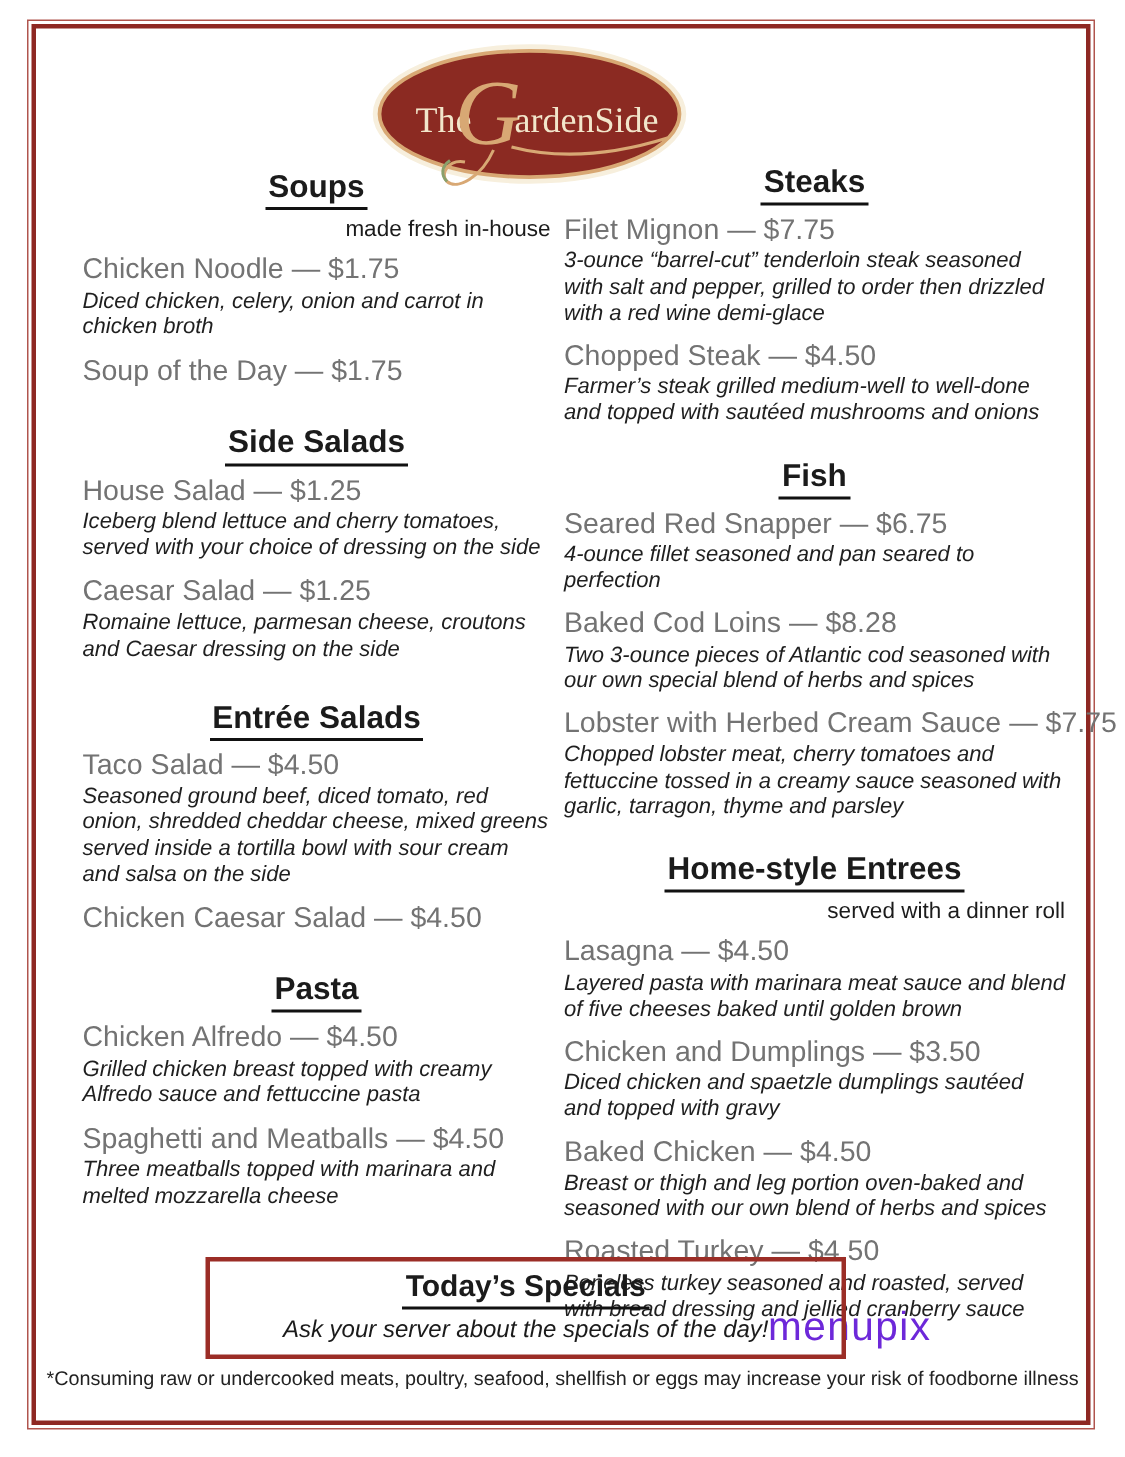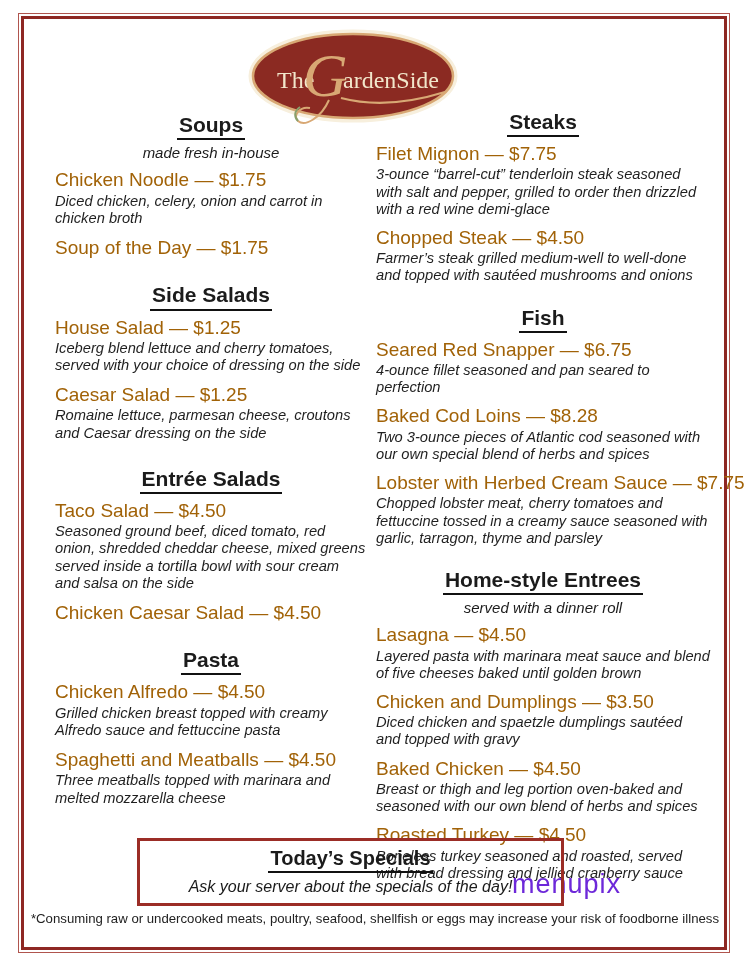--- a/index.html
+++ b/index.html
@@ -14,24 +14,24 @@
     z-index:0;background:transparent;
   }
   .logo-wrap{position:absolute;left:247px;top:26px;width:212px;height:104px;z-index:3;}
   .menu-column{position:absolute;z-index:2;}
   .col-left{left:45px;top:112px;width:312px;margin-left:10px;}
   .col-right{left:376px;top:109px;width:334px;}
   .section{margin-bottom:24px;}
   .col-right .section{margin-bottom:20px;}
   .section-heading{text-align:center;font-size:21px;font-weight:bold;line-height:1.2;margin-bottom:6px;}
   .section-heading span{display:inline-block;border-bottom:2px solid #111;padding:0 2px 1px 2px;}
-  .section-subtitle{text-align:center;font-style:italic;font-size:15px;line-height:1.15;margin:-2px 0 8px 0;}
+  .section-subtitle{text-align:right;font-size:15px;line-height:1.15;margin:-2px 0 8px 0;}
   .item{margin-bottom:10px;}
   .col-right .item{margin-bottom:9px;}
-  .item-title{font-size:19px;line-height:1.12;white-space:nowrap;color:#a16207;}
+  .item-title{font-size:19px;line-height:1.12;white-space:nowrap;color:#737373;}
   .item-desc{font-style:italic;font-size:14.7px;line-height:1.17;margin-top:2px;color:#1f1f1f;}
   .specials-box{
     position:absolute;left:137px;top:838px;width:421px;height:57px;z-index:2;
     box-sizing:content-box;border:3px solid #9b2d26;background:transparent;
     text-align:center;padding-top:5px;
   }
   .specials-heading{font-size:20px;font-weight:bold;line-height:1.2;}
   .specials-heading span{display:inline-block;border-bottom:2px solid #111;padding:0 2px 1px 2px;}
   .specials-text{font-style:italic;font-size:16px;margin-top:5px;}
   .watermark{

